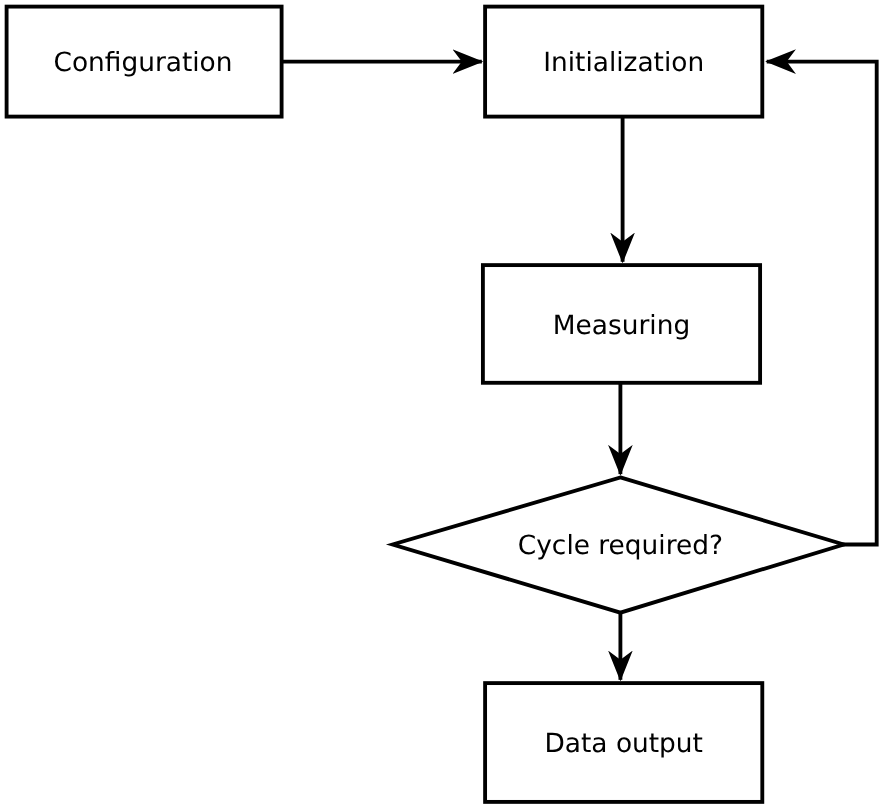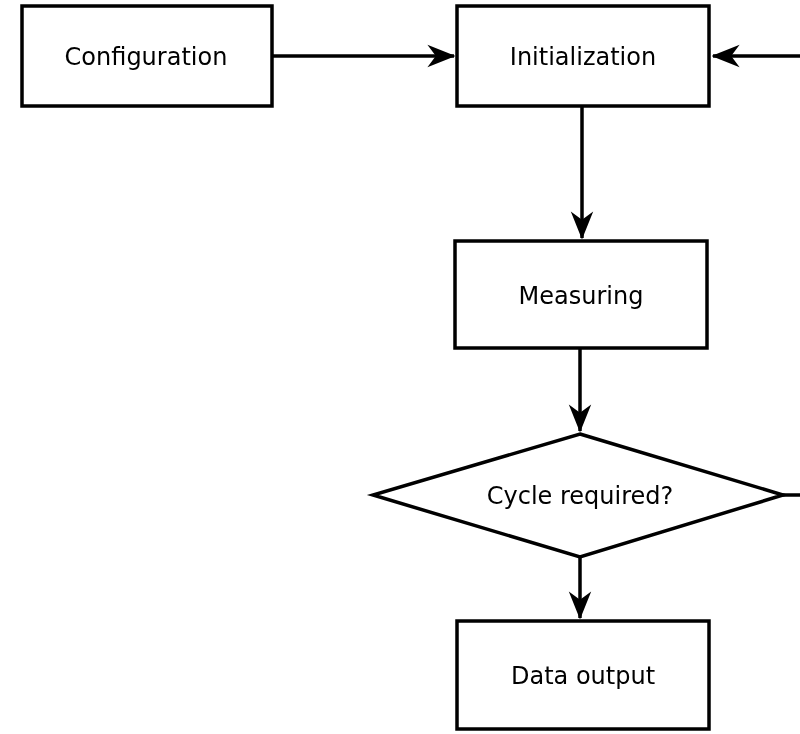--- a/index.html
+++ b/index.html
@@ -5,21 +5,20 @@
   html, body {
     margin: 0;
     padding: 0;
     background: #ffffff;
   }
   .canvas-wrap {
     width: 718px;
     height: 734px;
     position: relative;
     background: #ffffff;
-    margin-left: 16px;
   }
   svg { display: block; }
   .box {
     fill: #ffffff;
     stroke: #000000;
     stroke-width: 3.5;
   }
   .edge {
     fill: none;
     stroke: #000000;

